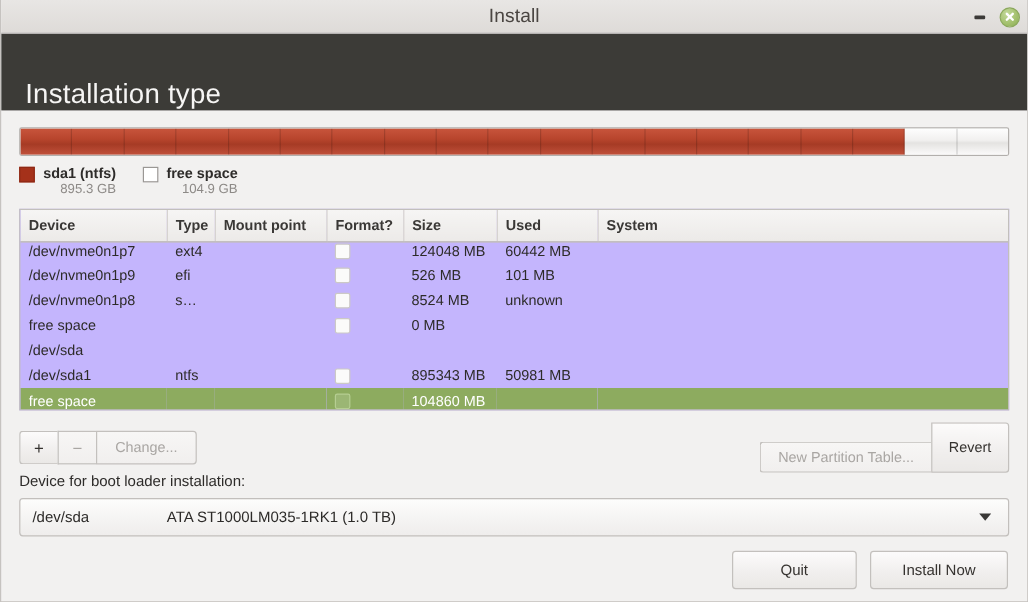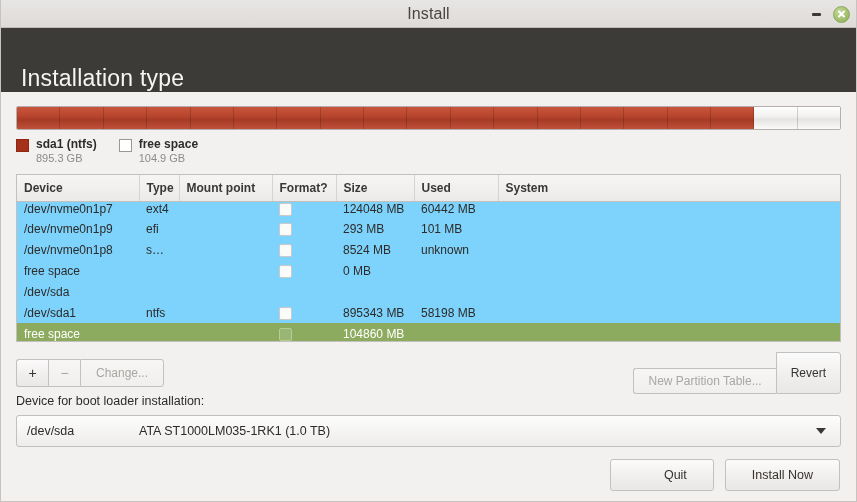--- a/index.html
+++ b/index.html
@@ -130,21 +130,21 @@
     border-right: 1px solid rgba(0,0,0,0.16);
   }
   .usage-ticks i:last-child { border-right: none; }
 
   
   .legend {
     display: flex;
     margin-top: 7px;
     gap: 0;
   }
-  .legend-item { display: flex; align-items: flex-start; }
+  .legend-item { display: flex; align-items: flex-start; text-align: right; }
   .legend-item + .legend-item { margin-left: 22px; }
   .swatch {
     width: 13px; height: 13px;
     margin-top: 2px;
     margin-right: 7px;
     flex: 0 0 auto;
   }
   .swatch.used { background: #a5311a; border: 1px solid #8e2814; }
   .swatch.free { background: #ffffff; border: 1px solid #9a9794; }
   .legend-text { line-height: 1.25; }
@@ -158,21 +158,21 @@
   .legend-size {
     font-size: 11px;
     color: #8d8a87;
     display: block;
   }
 
   
   .table-wrap {
     margin-top: 8px;
     border: 1px solid #c2bfbc;
-    background: #7dd3fc;
+    background: #c4b5fd;
     height: 168px;
     overflow: hidden;
     position: relative;
   }
   table.parts {
     width: 100%;
     border-collapse: collapse;
     table-layout: fixed;
     font-size: 12px;
   }
@@ -297,21 +297,21 @@
     position: absolute;
     left: 0; right: 0; bottom: 0;
     height: 52px;
     display: flex;
     align-items: center;
     justify-content: flex-end;
     padding-right: 16px;
     gap: 11px;
   }
   .footer .btn { padding: 9px 26px; font-size: 12.5px; }
-  .btn-quit { min-width: 104px; text-align: right; }
+  .btn-quit { min-width: 104px; }
   .btn-back { min-width: 104px; }
   .btn-install { min-width: 104px; }
 </style>
 </head>
 <body>
 
 <div id="app">
 
   <div class="titlebar">
     <div class="titlebar-title">Install</div>
@@ -402,21 +402,21 @@
               <td class="cell-format"><span class="cbox"></span></td>
               <td>124048 MB</td>
               <td>60442 MB</td>
               <td></td>
             </tr>
             <tr class="row">
               <td class="indent">/dev/nvme0n1p9</td>
               <td>efi</td>
               <td></td>
               <td class="cell-format"><span class="cbox"></span></td>
-              <td>293 MB</td>
+              <td>526 MB</td>
               <td>101 MB</td>
               <td></td>
             </tr>
             <tr class="row">
               <td class="indent">/dev/nvme0n1p8</td>
               <td>swap</td>
               <td></td>
               <td class="cell-format"><span class="cbox"></span></td>
               <td>8524 MB</td>
               <td>unknown</td>
@@ -439,21 +439,21 @@
               <td></td>
               <td></td>
               <td></td>
             </tr>
             <tr class="row">
               <td class="indent">/dev/sda1</td>
               <td>ntfs</td>
               <td></td>
               <td class="cell-format"><span class="cbox"></span></td>
               <td>895343 MB</td>
-              <td>58198 MB</td>
+              <td>50981 MB</td>
               <td></td>
             </tr>
             <tr class="row selected">
               <td class="indent">free space</td>
               <td></td>
               <td></td>
               <td class="cell-format"><span class="cbox"></span></td>
               <td>104860 MB</td>
               <td></td>
               <td></td>

